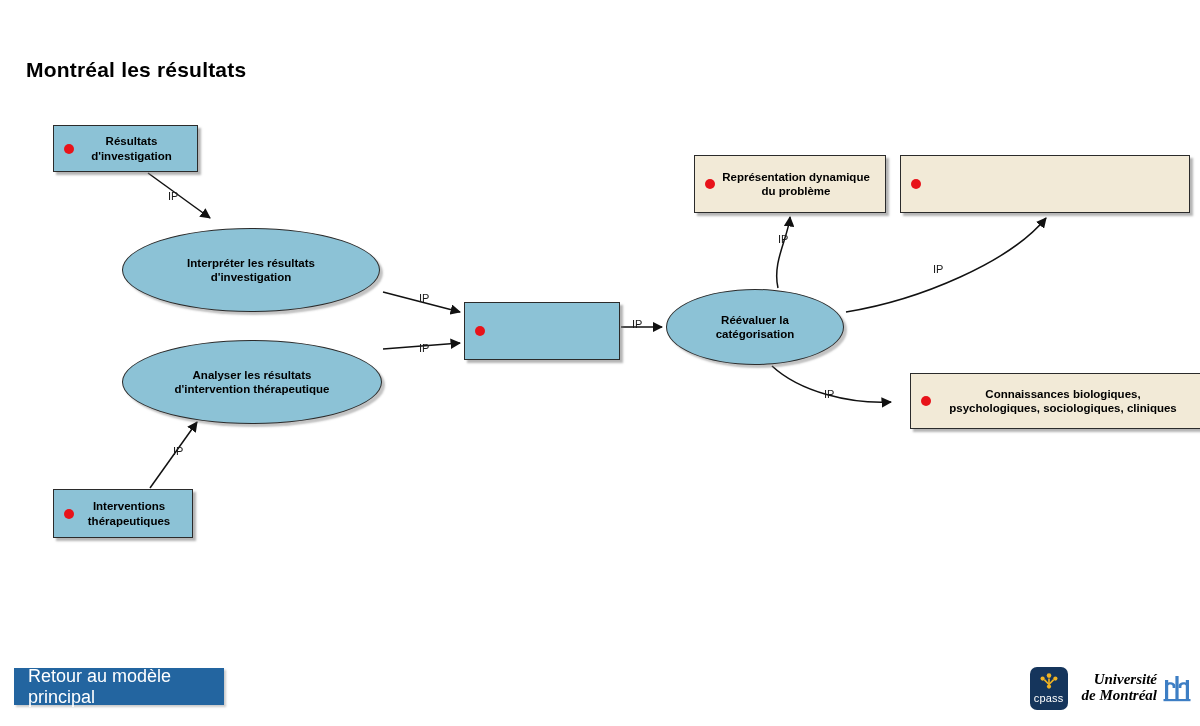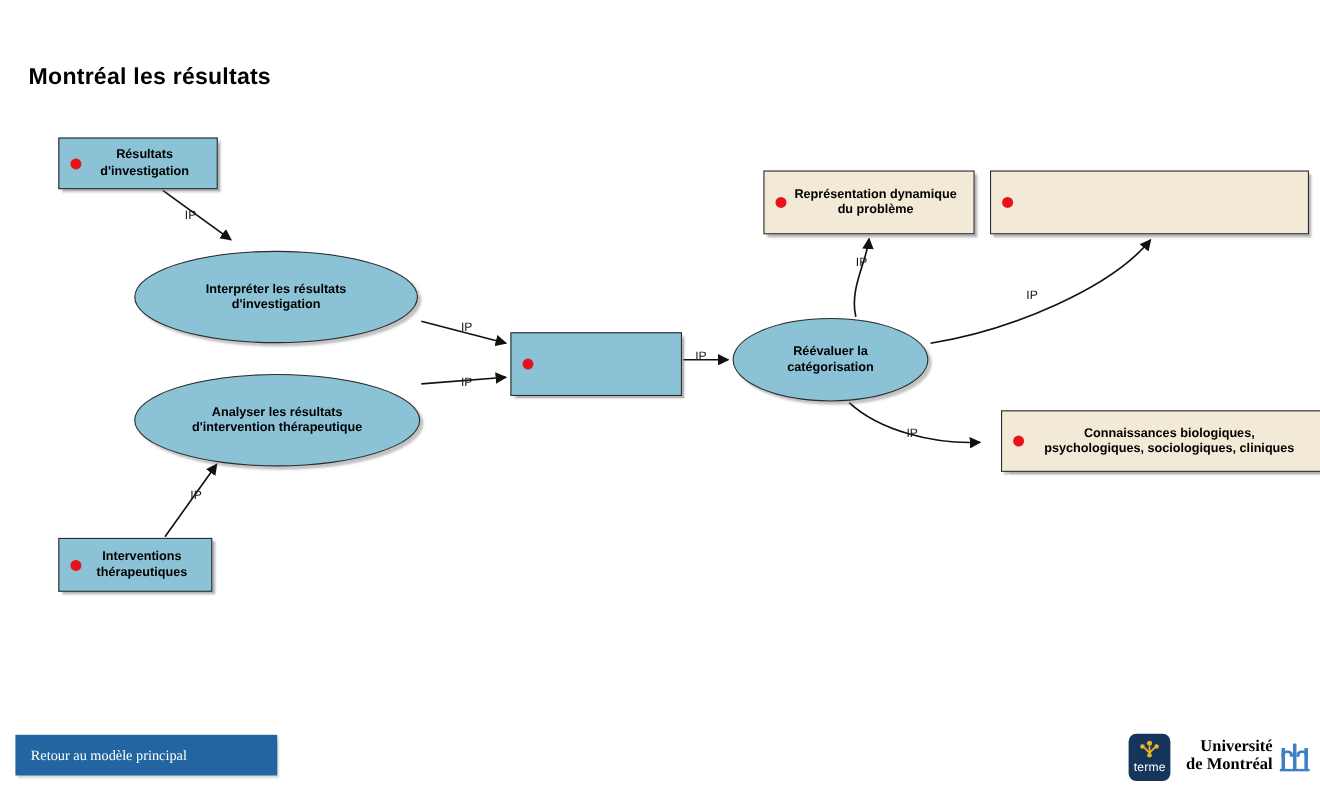--- a/index.html
+++ b/index.html
@@ -85,26 +85,26 @@
     color: #1a1a1a;
     background: transparent;
     white-space: nowrap;
   }
 
   
   #footer-button {
     position: absolute;
     left: 14px;
     top: 668px;
-    width: 238px;
+    width: 210px;
     height: 37px;
     background: #2365a0;
     color: #ffffff;
-    font-size: 13px;
-    font-family: Liberation Serif, serif;
+    font-size: 18px;
+    font-family: Liberation Sans, sans-serif;
     display: flex;
     align-items: center;
     padding-left: 14px;
     box-sizing: border-box;
     box-shadow: 2px 2px 2px rgba(150,150,150,0.5);
     cursor: pointer;
     border: none;
     text-align: left;
   }
 
@@ -133,20 +133,21 @@
     font-size: 11px;
     font-family: "Liberation Sans", sans-serif;
     letter-spacing: .2px;
     line-height: 1;
     margin-top: 1px;
   }
   .udem {
     display: flex;
     align-items: center;
     gap: 5px;
+    font-style: italic;
   }
   .udem-text {
     font-family: "Liberation Serif", serif;
     font-size: 15px;
     line-height: 1.05;
     color: #000;
     text-align: right;
     font-weight: 700;
   }
   .udem-text .l2 { display:block; }
@@ -238,21 +239,21 @@
   <div class="cpass-logo">
     <svg class="cpass-mark" viewBox="0 0 22 19" xmlns="http://www.w3.org/2000/svg">
       <circle cx="11" cy="2.6" r="2.3" fill="#f0b323"></circle>
       <path d="M11 5.4 L11 11.5" stroke="#f0b323" stroke-width="1.6" fill="none"></path>
       <path d="M11 11.5 L6.3 6.6" stroke="#f0b323" stroke-width="1.6" fill="none"></path>
       <path d="M11 11.5 L15.7 6.6" stroke="#f0b323" stroke-width="1.6" fill="none"></path>
       <circle cx="4.6" cy="5.6" r="2.1" fill="#f0b323"></circle>
       <circle cx="17.4" cy="5.6" r="2.1" fill="#f0b323"></circle>
       <circle cx="11" cy="13.6" r="2.1" fill="#f0b323"></circle>
     </svg>
-    <span class="cpass-text">terme</span>
+    <span class="cpass-text">cpass</span>
   </div>
 
   <div class="udem">
     <div class="udem-text">
       <span class="l1">Université</span>
       <span class="l2">de Montréal</span>
     </div>
     <svg class="udem-mark" viewBox="0 0 30 28" xmlns="http://www.w3.org/2000/svg">
       <g fill="#3d7ec4">
         <rect x="3" y="6" width="3.2" height="20"></rect>

